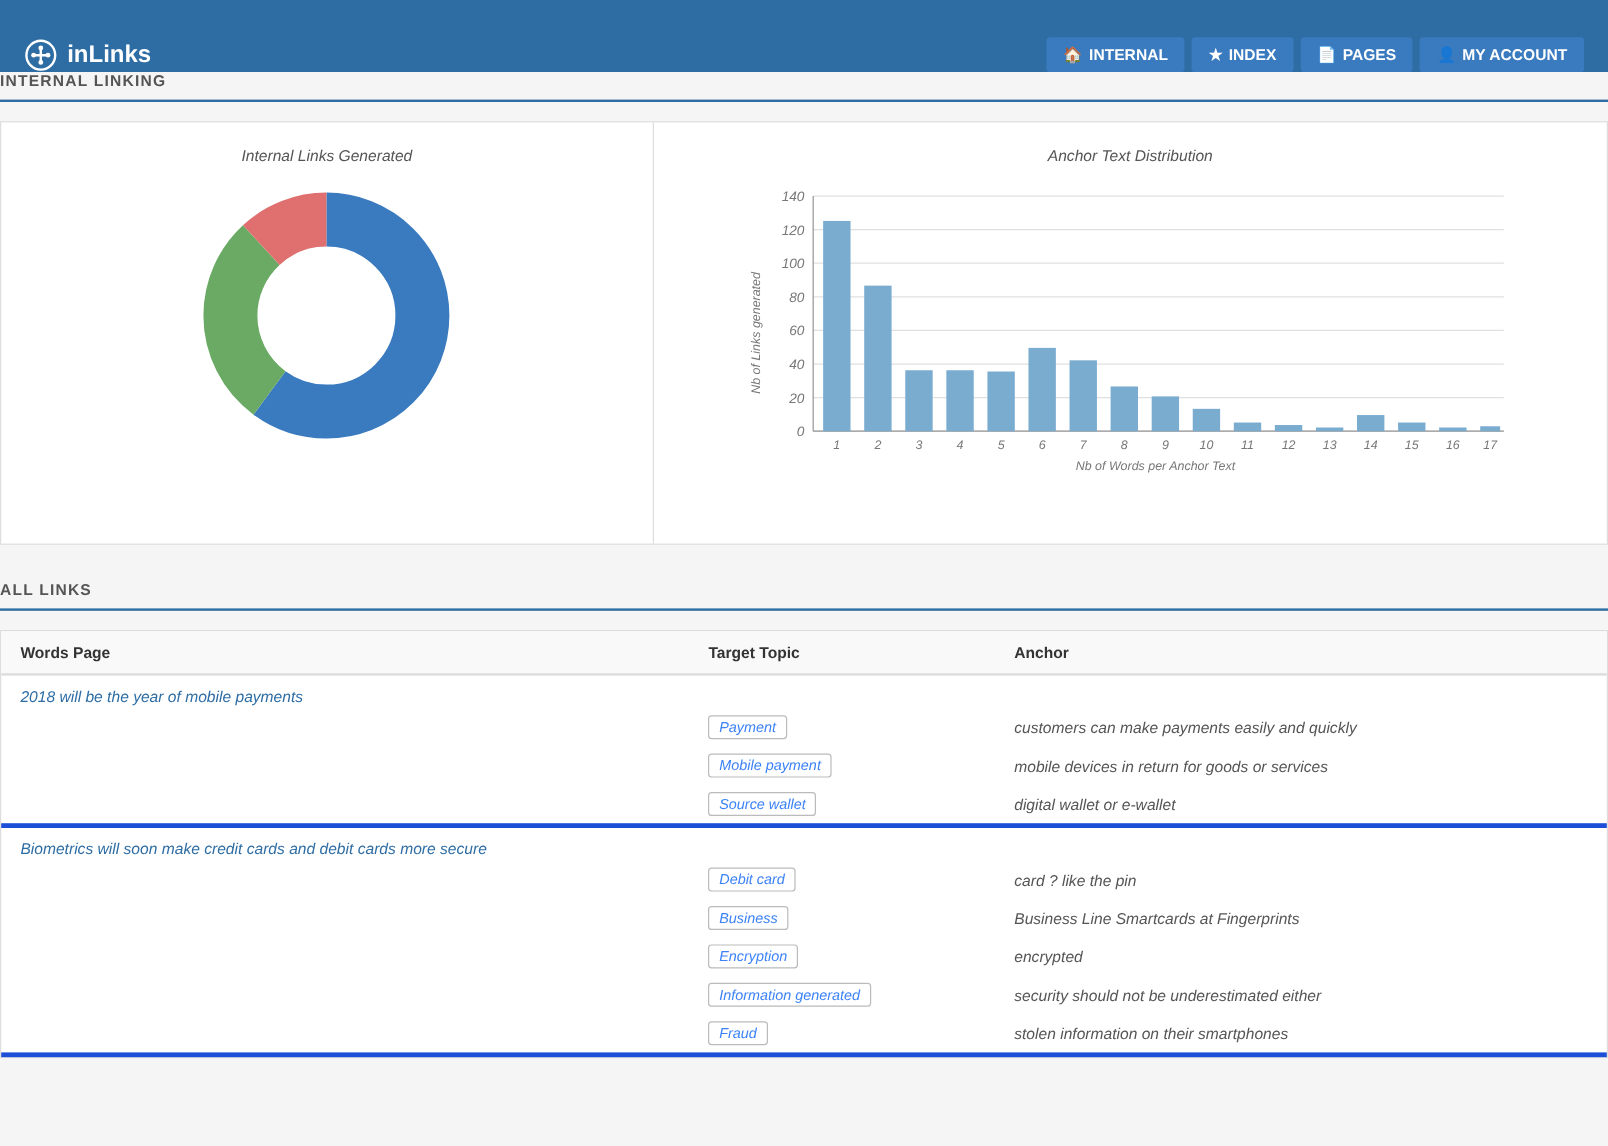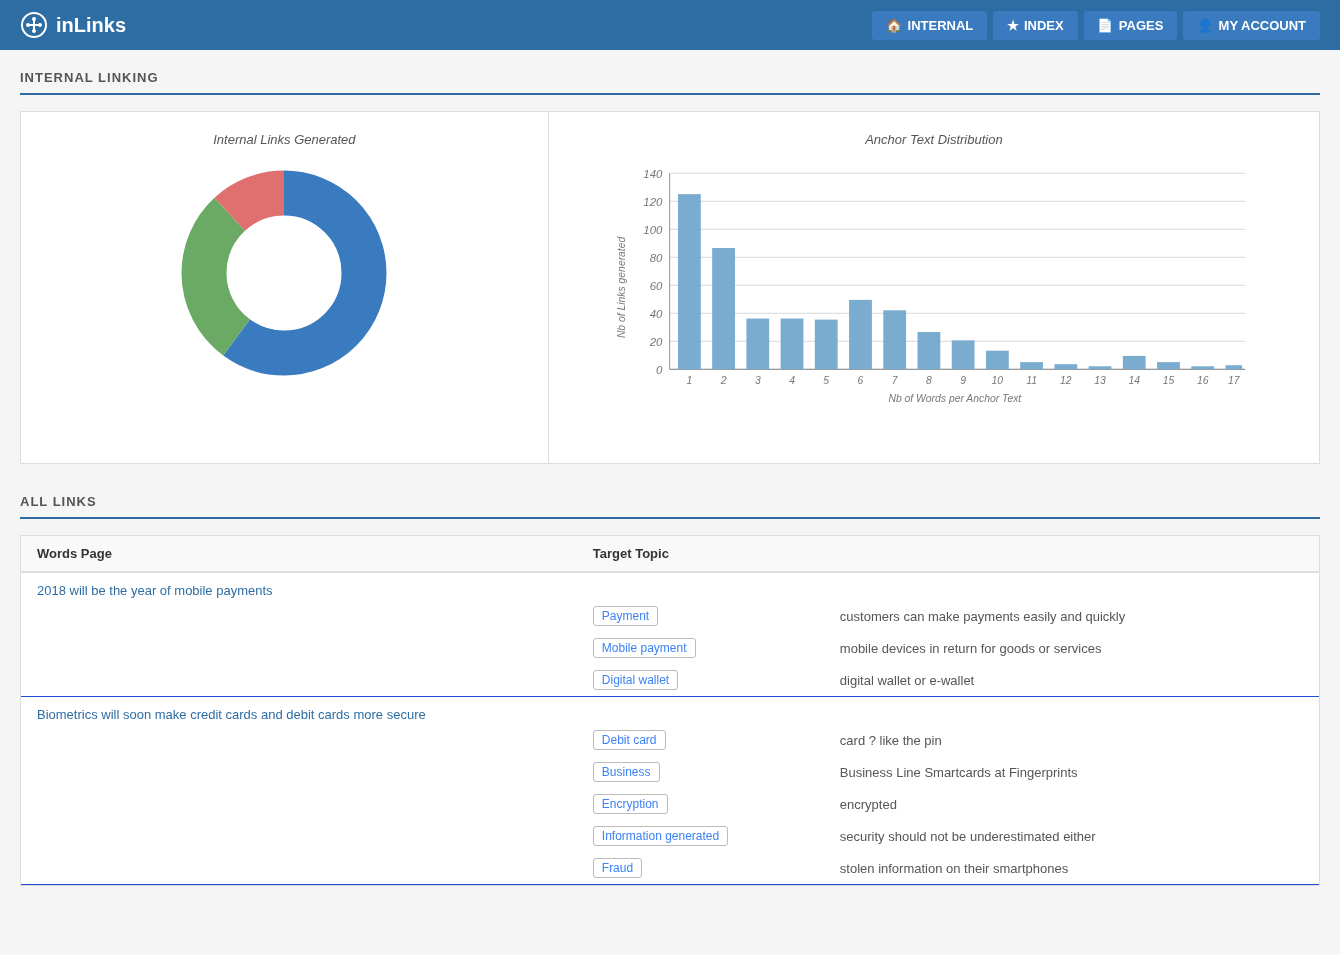--- a/index.html
+++ b/index.html
@@ -2,23 +2,23 @@
 <html><head>
   <meta charset="utf-8">
   <style>
     * { box-sizing: border-box; margin: 0; padding: 0; }
     body { font-family: Arial, sans-serif; background: #f5f5f5; font-size: 14px; color: #333; }
 
     
     .header {
       background: #2e6da4;
       display: flex;
-      align-items: center;
+      align-items: flex-end;
       padding: 0 20px;
-      height: 50px;
+      height: 60px;
     }
     .logo {
       display: flex;
       align-items: center;
       color: white;
       font-size: 20px;
       font-weight: bold;
       flex: 1;
     }
     .logo-icon {
@@ -38,21 +38,21 @@
       cursor: pointer;
       font-size: 13px;
       font-weight: bold;
       display: flex;
       align-items: center;
       gap: 5px;
       border-radius: 3px;
     }
 
     
-    .content { padding: 20px; }
+    .content { }
 
     
     .section-header {
       font-size: 13px;
       font-weight: bold;
       color: #555;
       letter-spacing: 1px;
       padding-bottom: 8px;
       border-bottom: 2px solid #2e6da4;
       margin-bottom: 16px;
@@ -110,21 +110,22 @@
       display: grid;
       grid-template-columns: 1.8fr 0.8fr 1.5fr;
       background: #f9f9f9;
       border-bottom: 2px solid #ddd;
       padding: 10px 16px;
       font-weight: bold;
       font-size: 13px;
     }
     .table-body {}
     .source-row {
-      border-bottom: 1px solid #1d4ed8;
+      border-bottom: 4px solid #1d4ed8;
+      font-style: italic;
     }
     .source-link {
       display: block;
       color: #2e6da4;
       text-decoration: none;
       padding: 10px 16px 4px 16px;
       font-size: 13px;
     }
     .link-entries {
       display: flex;
@@ -299,20 +300,21 @@
     </div>
   </div>
 
   <div>
     <div class="section-header">ALL LINKS</div>
 
     <div class="table-section">
       <div class="table-header-row">
         <div>Words Page</div>
         <div>Target Topic</div>
+        <div>Anchor</div>
       </div>
 
       <div class="table-body">
 
         <div class="source-row">
           <a class="source-link" href="#">2018 will be the year of mobile payments</a>
           <div class="link-entries">
             <div class="link-entry">
               <div class="source-col"></div>
               <div class="topic-col">
@@ -323,21 +325,21 @@
             <div class="link-entry">
               <div class="source-col"></div>
               <div class="topic-col">
                 <span class="topic-badge">Mobile payment</span>
               </div>
               <div class="anchor-col">mobile devices in return for goods or services</div>
             </div>
             <div class="link-entry">
               <div class="source-col"></div>
               <div class="topic-col">
-                <span class="topic-badge">Digital wallet</span>
+                <span class="topic-badge">Source wallet</span>
               </div>
               <div class="anchor-col">digital wallet or e-wallet</div>
             </div>
           </div>
         </div>
 
         <div class="source-row">
           <a class="source-link" href="#">Biometrics will soon make credit cards and debit cards more secure</a>
           <div class="link-entries">
             <div class="link-entry">

